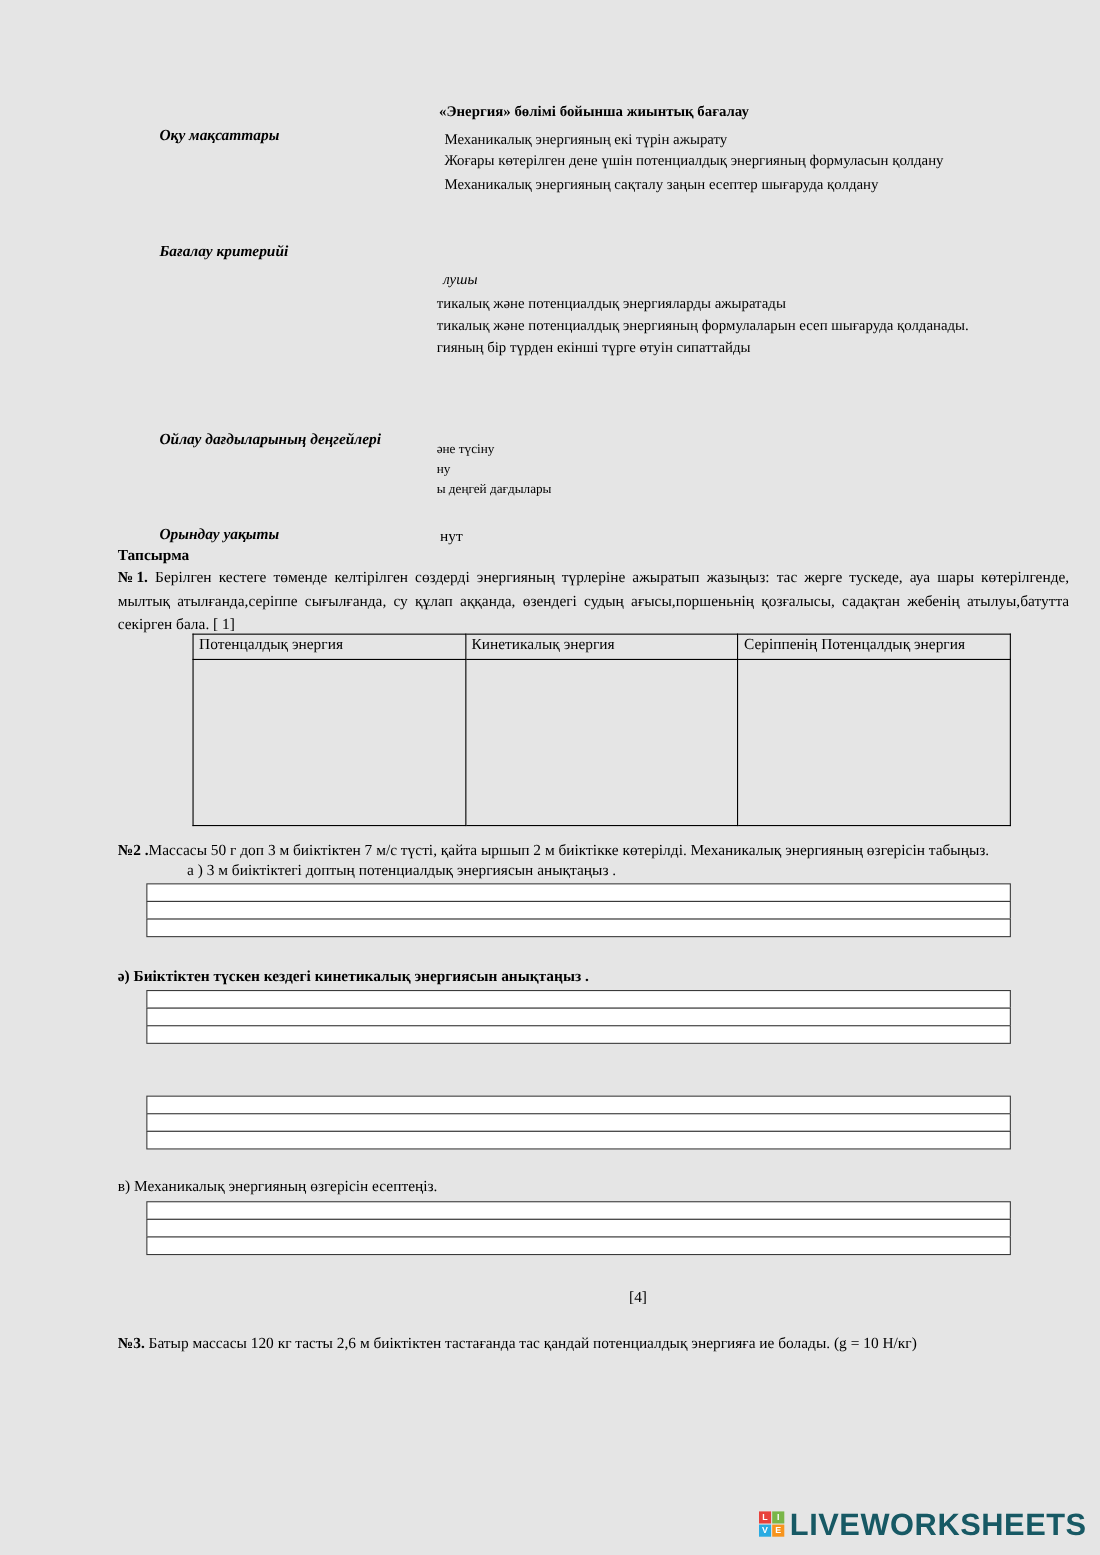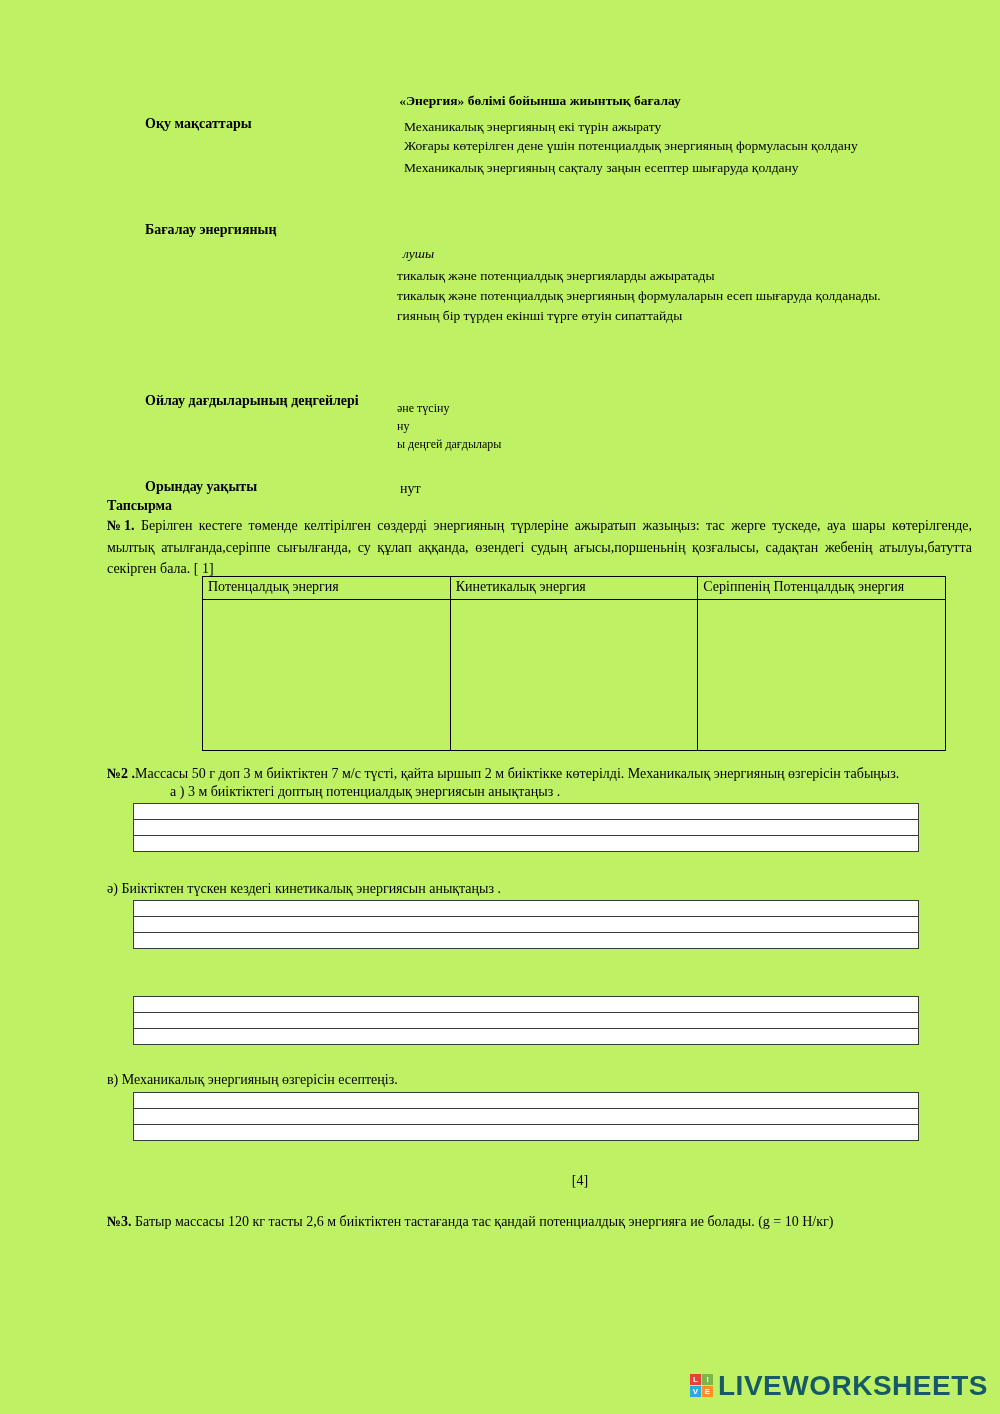--- a/index.html
+++ b/index.html
@@ -1,33 +1,33 @@
 <!DOCTYPE html>
 <html><head>
 <meta charset="utf-8">
 <style>
   html,body { margin:0; padding:0; background:#ffffff; }
   .page {
     position:relative;
     width:1000px;
     height:1414px;
-    background:#bef264;
+    background:#e5e5e5;
     font-family:"Liberation Serif", serif;
     font-size:14px;
     color:#000;
     overflow:hidden;
   }
   .abs { position:absolute; }
   .bold { font-weight:bold; }
   .italic { font-style:italic; }
   .title {
     left:82px; top:93px; width:916px;
     text-align:center; font-weight:bold; font-size:13.5px;
   }
-  .meta-label { font-weight:bold; font-size:14px; white-space:nowrap; }
+  .meta-label { font-weight:bold; font-size:14px; white-space:nowrap;font-style:italic; }
   .lines { line-height:19px; font-size:13.5px; }
   .lines20 { line-height:20px; font-size:13.5px; }
   .lines18 { line-height:18px; font-size:12px; }
   .gap-top { margin-top:3px; }
   .para { text-align:justify; line-height:21.5px; }
   .task-table {
     border-collapse:collapse; table-layout:fixed;
     width:744px; font-size:14px;
   }
   .task-table th, .task-table td {
@@ -71,21 +71,21 @@
 
   <div class="abs title">«Энергия» бөлімі бойынша жиынтық бағалау</div>
 
   <div class="abs meta-label" style="left:145px; top:116px;">Оқу мақсаттары</div>
   <div class="abs lines" style="left:404px; top:117px;">
     <div>Механикалық энергияның екі түрін ажырату</div>
     <div>Жоғары көтерілген дене үшін потенциалдық энергияның формуласын қолдану</div>
     <div class="gap-top">Механикалық энергияның сақталу заңын есептер шығаруда қолдану</div>
   </div>
 
-  <div class="abs meta-label" style="left:145px; top:222px;">Бағалау энергияның</div>
+  <div class="abs meta-label" style="left:145px; top:222px;">Бағалау критерийі</div>
   <div class="abs italic" style="left:403px; top:246px; font-size:13.5px;">лушы</div>
   <div class="abs lines20" style="left:397px; top:266px;">
     <div>тикалық және потенциалдық энергияларды ажыратады</div>
     <div>тикалық және потенциалдық энергияның формулаларын  есеп шығаруда қолданады.</div>
     <div>гияның бір түрден екінші түрге өтуін сипаттайды</div>
   </div>
 
   <div class="abs meta-label" style="left:145px; top:393px;">Ойлау дағдыларының деңгейлері</div>
   <div class="abs lines18" style="left:397px; top:399px;">
     <div>әне түсіну</div>
@@ -96,21 +96,21 @@
   <div class="abs meta-label" style="left:145px; top:479px;text-align:center;">Орындау уақыты</div>
   <div class="abs" style="left:400px; top:481px; font-size:14px;">нут</div>
 
   <div class="abs bold" style="left:107px; top:498px;">Тапсырма</div>
 
   <div class="abs para" style="left:107px; top:515px; width:865px;">
     <span class="bold">№1.</span>
     <span>Берілген кестеге төменде келтірілген сөздерді энергияның түрлеріне ажыратып жазыңыз: тас жерге тускеде, ауа шары көтерілгенде, мылтық атылғанда,серіппе сығылғанда, су құлап аққанда, өзендегі судың ағысы,поршеньнің қозғалысы, садақтан жебенің атылуы,батутта секірген бала. [ 1]</span>
   </div>
 
-  <table class="abs task-table" style="left:175px; top:576px;margin-left:27px;">
+  <table class="abs task-table" style="left:175px; top:576px;">
     <thead>
       <tr>
         <th>Потенцалдық энергия</th>
         <th>Кинетикалық энергия</th>
         <th>Серіппенің Потенцалдық энергия</th>
       </tr>
     </thead>
     <tbody>
       <tr>
         <td></td>
@@ -124,21 +124,21 @@
     <span class="bold">№2 .</span><span>Массасы 50 г доп 3 м биіктіктен 7 м/с  түсті, қайта  ыршып 2 м биіктікке көтерілді. Механикалық энергияның өзгерісін табыңыз.</span>
   </div>
   <div class="abs" style="left:170px; top:784px;">а ) 3 м биіктіктегі доптың  потенциалдық энергиясын анықтаңыз .</div>
 
   <div class="abs answer-group" style="left:133px; top:803px;">
     <div class="answer-row"></div>
     <div class="answer-row"></div>
     <div class="answer-row"></div>
   </div>
 
-  <div class="abs" style="left:107px; top:881px;">ә) Биіктіктен түскен кездегі кинетикалық энергиясын анықтаңыз .</div>
+  <div class="abs" style="left:107px; top:881px;font-weight:bold;">ә) Биіктіктен түскен кездегі кинетикалық энергиясын анықтаңыз .</div>
 
   <div class="abs answer-group" style="left:133px; top:900px;">
     <div class="answer-row"></div>
     <div class="answer-row"></div>
     <div class="answer-row"></div>
   </div>
 
 
   <div class="abs answer-group" style="left:133px; top:996px;">
     <div class="answer-row"></div>

